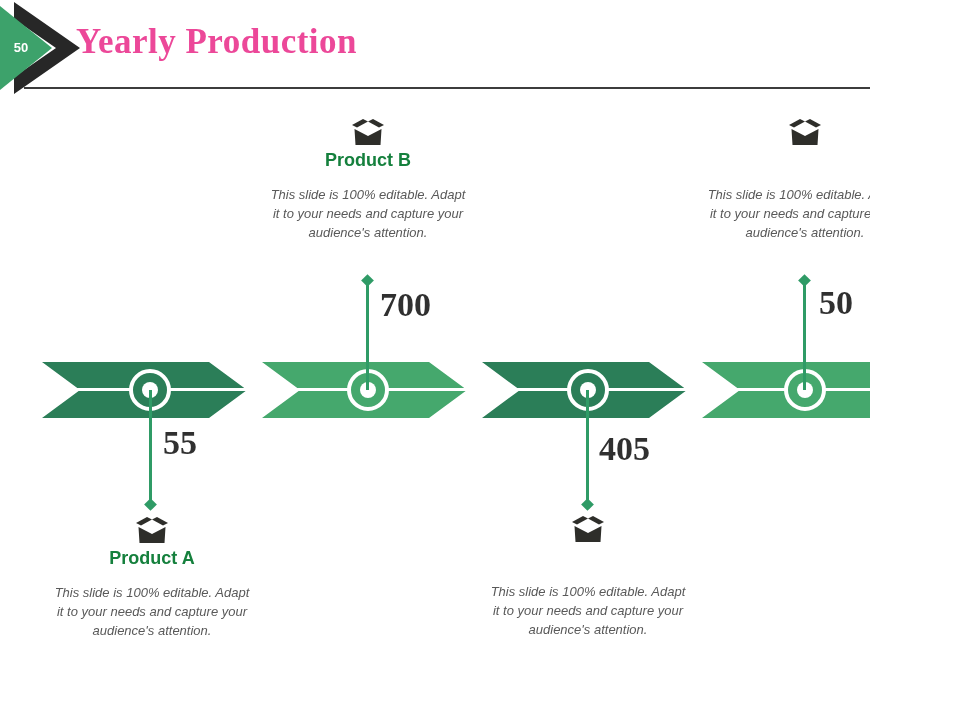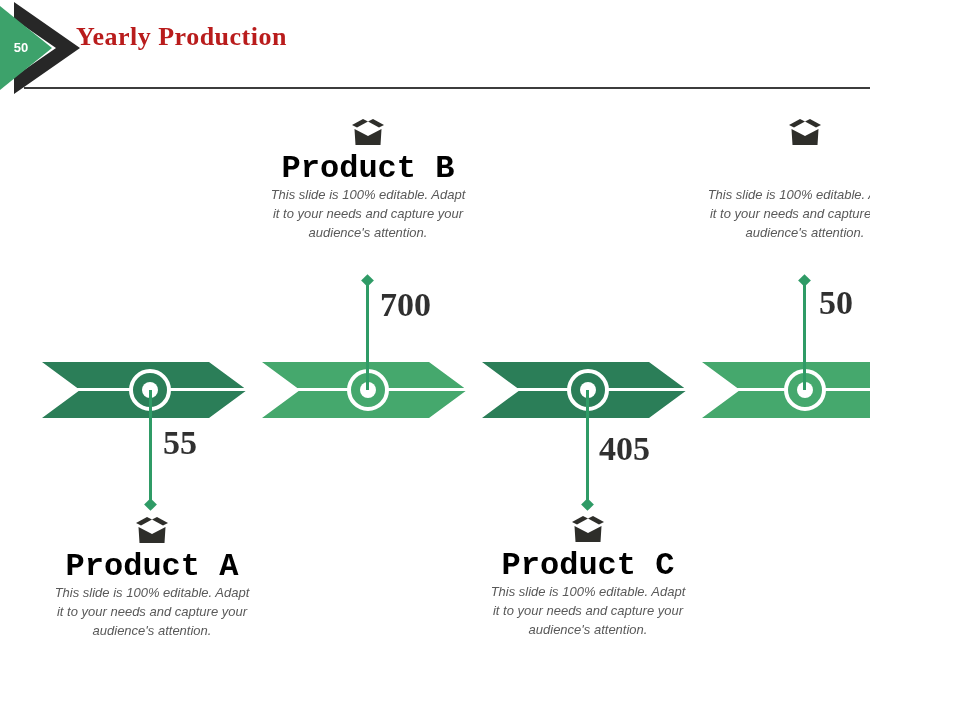--- a/index.html
+++ b/index.html
@@ -4,22 +4,22 @@
 <style>
   html,body{margin:0;padding:0;background:#fff;}
   .slide{position:relative;width:870px;height:720px;background:#ffffff;overflow:hidden;
          font-family:"Liberation Sans",sans-serif;}
 
   
   .corner-graphic{position:absolute;left:0;top:0;width:84px;height:98px;}
   .slide-number{position:absolute;left:8px;top:40px;width:26px;text-align:center;
                 color:#ffffff;font-size:13px;font-weight:700;}
   .page-title{position:absolute;left:76px;top:22px;margin:0;
-              font-family:"Liberation Serif",serif;font-weight:700;font-size:26px;
-              color:#b91c1c;letter-spacing:.5px;white-space:nowrap;}
+              font-family:"Liberation Serif",serif;font-weight:700;font-size:35px;
+              color:#ec4899;letter-spacing:.5px;white-space:nowrap;}
   .header-rule{position:absolute;left:24px;right:0;top:87px;height:2px;background:#3c3c3c;}
 
   
   .arrow{position:absolute;top:362px;height:56px;
          clip-path:polygon(38px 50%,0 0,calc(100% - 38px) 0,100% 50%,calc(100% - 38px) 100%,0 100%);}
   .a-dark{background:#2b7e58;}
   .a-light{background:#45a86d;}
   .band-line{position:absolute;top:388px;left:42px;width:875px;height:3px;background:#ffffff;}
   .marker{position:absolute;top:369px;width:42px;height:42px;box-sizing:border-box;
           border:4px solid #ffffff;border-radius:50%;}
@@ -29,21 +29,21 @@
   
   .vline{position:absolute;width:3px;background:#2f9b66;}
   .diamond{position:absolute;width:9px;height:9px;background:#2f9b66;transform:rotate(45deg);}
   .value{position:absolute;font-family:Liberation Serif, serif;font-weight:700;
          font-size:34px;color:#303030;}
 
   
   .picon{position:absolute;width:36px;height:30px;}
   .picon svg{display:block;}
   .pname{position:absolute;width:200px;text-align:center;
-         font-family:Liberation Mono, monospace;font-weight:700;font-size:32px;color:#000000;}
+         font-family:Liberation Sans, sans-serif;font-weight:700;font-size:18px;color:#15803d;}
   .pdesc{position:absolute;width:200px;text-align:center;font-style:italic;
          font-size:13px;line-height:19px;color:#595959;}
 </style>
 </head>
 <body>
 
 <div class="slide">
 
   <svg class="corner-graphic" viewBox="0 0 84 98" xmlns="http://www.w3.org/2000/svg">
     <path d="M14,2 L80,48 L14,94 L14,77 L56,48 L14,19 Z" fill="#272727"></path>
@@ -125,16 +125,15 @@
 
   <div class="picon" style="left:570px;top:513px;">
     <svg viewBox="0 0 36 30" width="36" height="30">
         <g fill="#2e2e2a">
       <path d="M2,9 L13,3 L18,5.5 L7,11.5 Z"></path>
           <path d="M34,9 L23,3 L18,5.5 L29,11.5 Z"></path>
       <path d="M4.5,13 L18,20 L31.5,13 L30.5,29 L5.5,29 Z"></path>
         </g>
       </svg>
   </div>
-  <div class="pname" style="left:488px;top:547px;">Product C</div>
   <div class="pdesc" style="left:488px;top:582px;">This slide is 100% editable. Adapt it to your needs and capture your audience's attention.</div>
 
 </div>
 
 </body></html>

